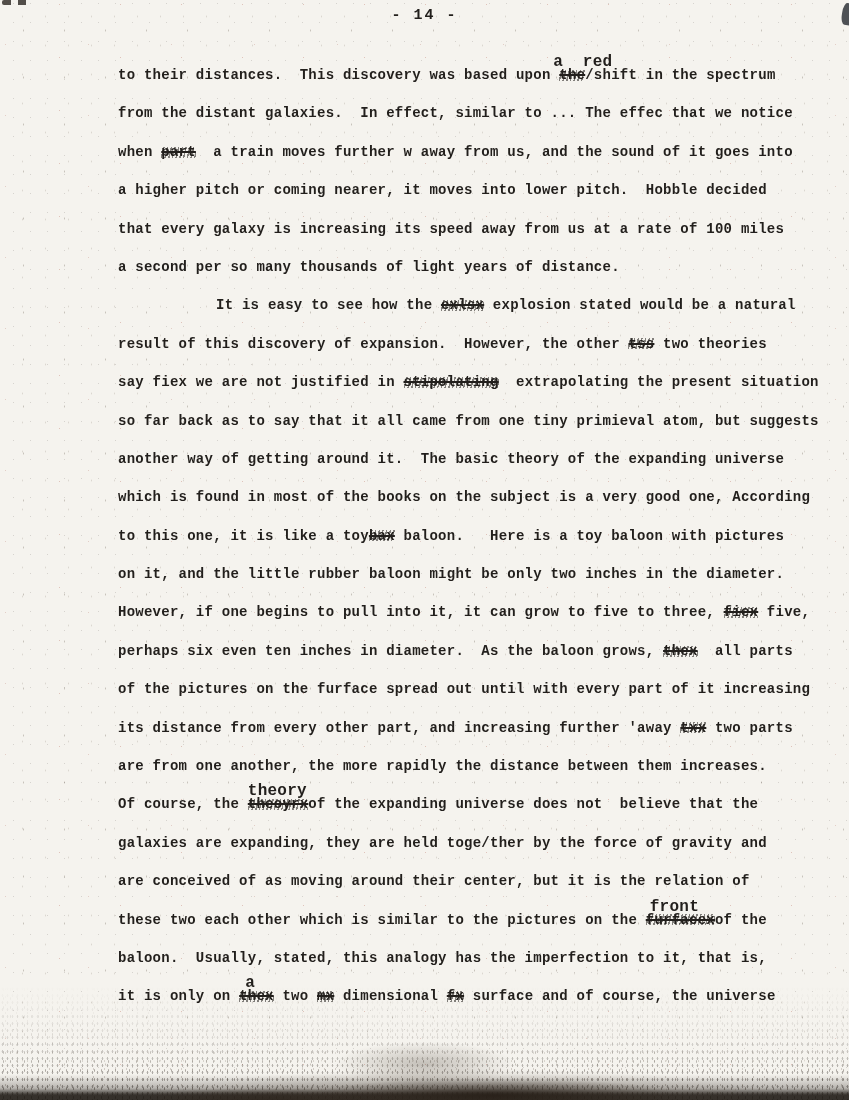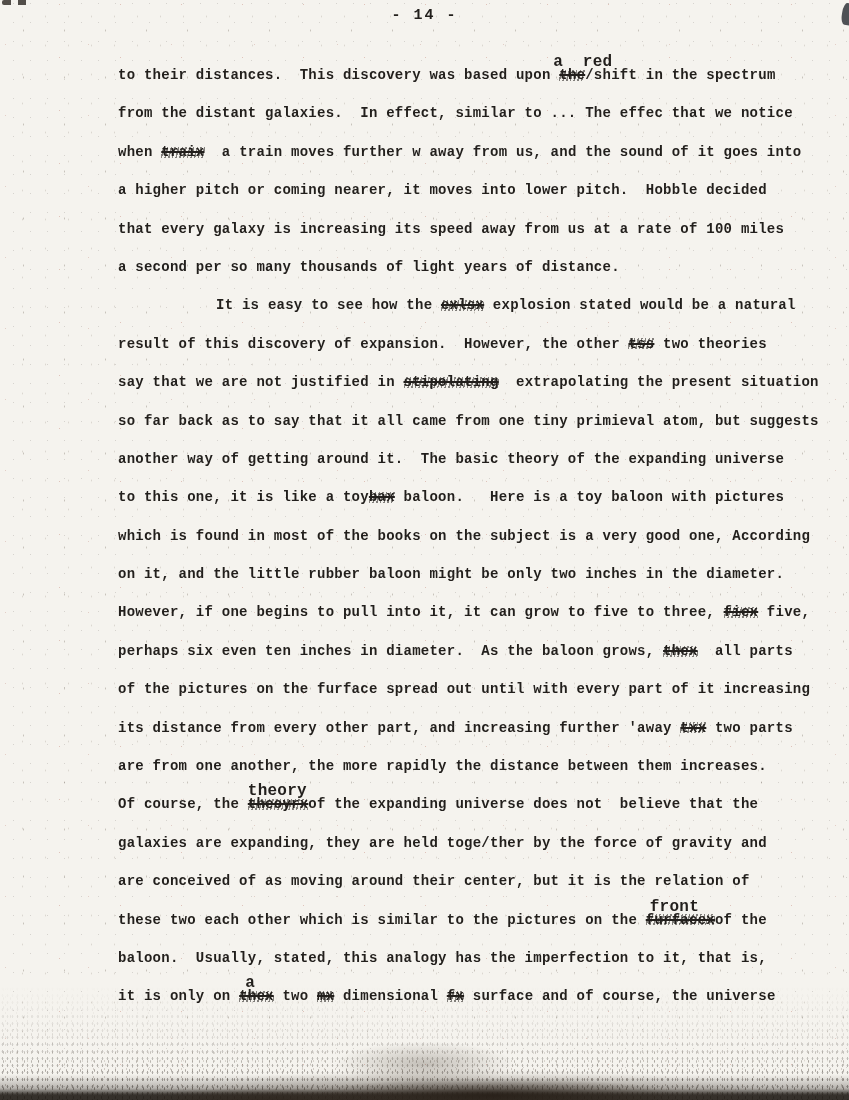--- a/index.html
+++ b/index.html
@@ -68,31 +68,31 @@
 
 <div class="page">
   <div class="mark-tl"></div>
   <div class="mark-tr"></div>
 
   <div class="page-number">- 14 -</div>
 
   <div class="doc-body" id="doc-body">
       <div class="line"><span class="seg">to their distances.  This discovery was based upon </span><span class="seg strike">the<span class="insert" style="left: -6px;">a  red</span></span><span class="seg">/shift in the spectrum</span></div>
       <div class="line"><span class="seg">from the distant galaxies.  In effect, similar to ... The effec that we notice</span></div>
-      <div class="line"><span class="seg">when </span><span class="seg strike">traix</span><span class="seg">  a train moves further w away from us, and the sound of it goes into</span></div>
+      <div class="line"><span class="seg">when </span><span class="seg strike">part</span><span class="seg">  a train moves further w away from us, and the sound of it goes into</span></div>
       <div class="line"><span class="seg">a higher pitch or coming nearer, it moves into lower pitch.  Hobble decided</span></div>
       <div class="line"><span class="seg">that every galaxy is increasing its speed away from us at a rate of 100 miles</span></div>
       <div class="line"><span class="seg">a second per so many thousands of light years of distance.</span></div>
       <div class="line indent"><span class="seg">It is easy to see how the </span><span class="seg strike">exlsx</span><span class="seg"> explosion stated would be a natural</span></div>
       <div class="line"><span class="seg">result of this discovery of expansion.  However, the other </span><span class="seg strike">tss</span><span class="seg"> two theories</span></div>
-      <div class="line"><span class="seg">say that we are not justified in </span><span class="seg strike">stipolating</span><span class="seg">  extrapolating the present situation</span></div>
+      <div class="line"><span class="seg">say fiex we are not justified in </span><span class="seg strike">stipolating</span><span class="seg">  extrapolating the present situation</span></div>
       <div class="line"><span class="seg">so far back as to say that it all came from one tiny primieval atom, but suggests</span></div>
       <div class="line"><span class="seg">another way of getting around it.  The basic theory of the expanding universe</span></div>
+      <div class="line"><span class="seg">which is found in most of the books on the subject is a very good one, According</span></div>
       <div class="line"><span class="seg">to this one, it is like a toy</span><span class="seg strike">bax</span><span class="seg"> baloon.   Here is a toy baloon with pictures</span></div>
-      <div class="line"><span class="seg">which is found in most of the books on the subject is a very good one, According</span></div>
       <div class="line"><span class="seg">on it, and the little rubber baloon might be only two inches in the diameter.</span></div>
       <div class="line"><span class="seg">However, if one begins to pull into it, it can grow to five to three, </span><span class="seg strike">fiex</span><span class="seg"> five,</span></div>
       <div class="line"><span class="seg">perhaps six even ten inches in diameter.  As the baloon grows, </span><span class="seg strike">thex</span><span class="seg">  all parts</span></div>
       <div class="line"><span class="seg">of the pictures on the furface spread out until with every part of it increasing</span></div>
       <div class="line"><span class="seg">its distance from every other part, and increasing further 'away </span><span class="seg strike">txx</span><span class="seg"> two parts</span></div>
       <div class="line"><span class="seg">are from one another, the more rapidly the distance between them increases.</span></div>
       <div class="line"><span class="seg">Of course, the </span><span class="seg strike">theoyrx<span class="insert">theory</span></span><span class="seg">of the expanding universe does not  believe that the</span></div>
       <div class="line"><span class="seg">galaxies are expanding, they are held toge/ther by the force of gravity and</span></div>
       <div class="line"><span class="seg">are conceived of as moving around their center, but it is the relation of</span></div>
       <div class="line"><span class="seg">these two each other which is similar to the pictures on the </span><span class="seg strike">furfacex<span class="insert" style="left: 4px;">front</span></span><span class="seg">of the</span></div>

